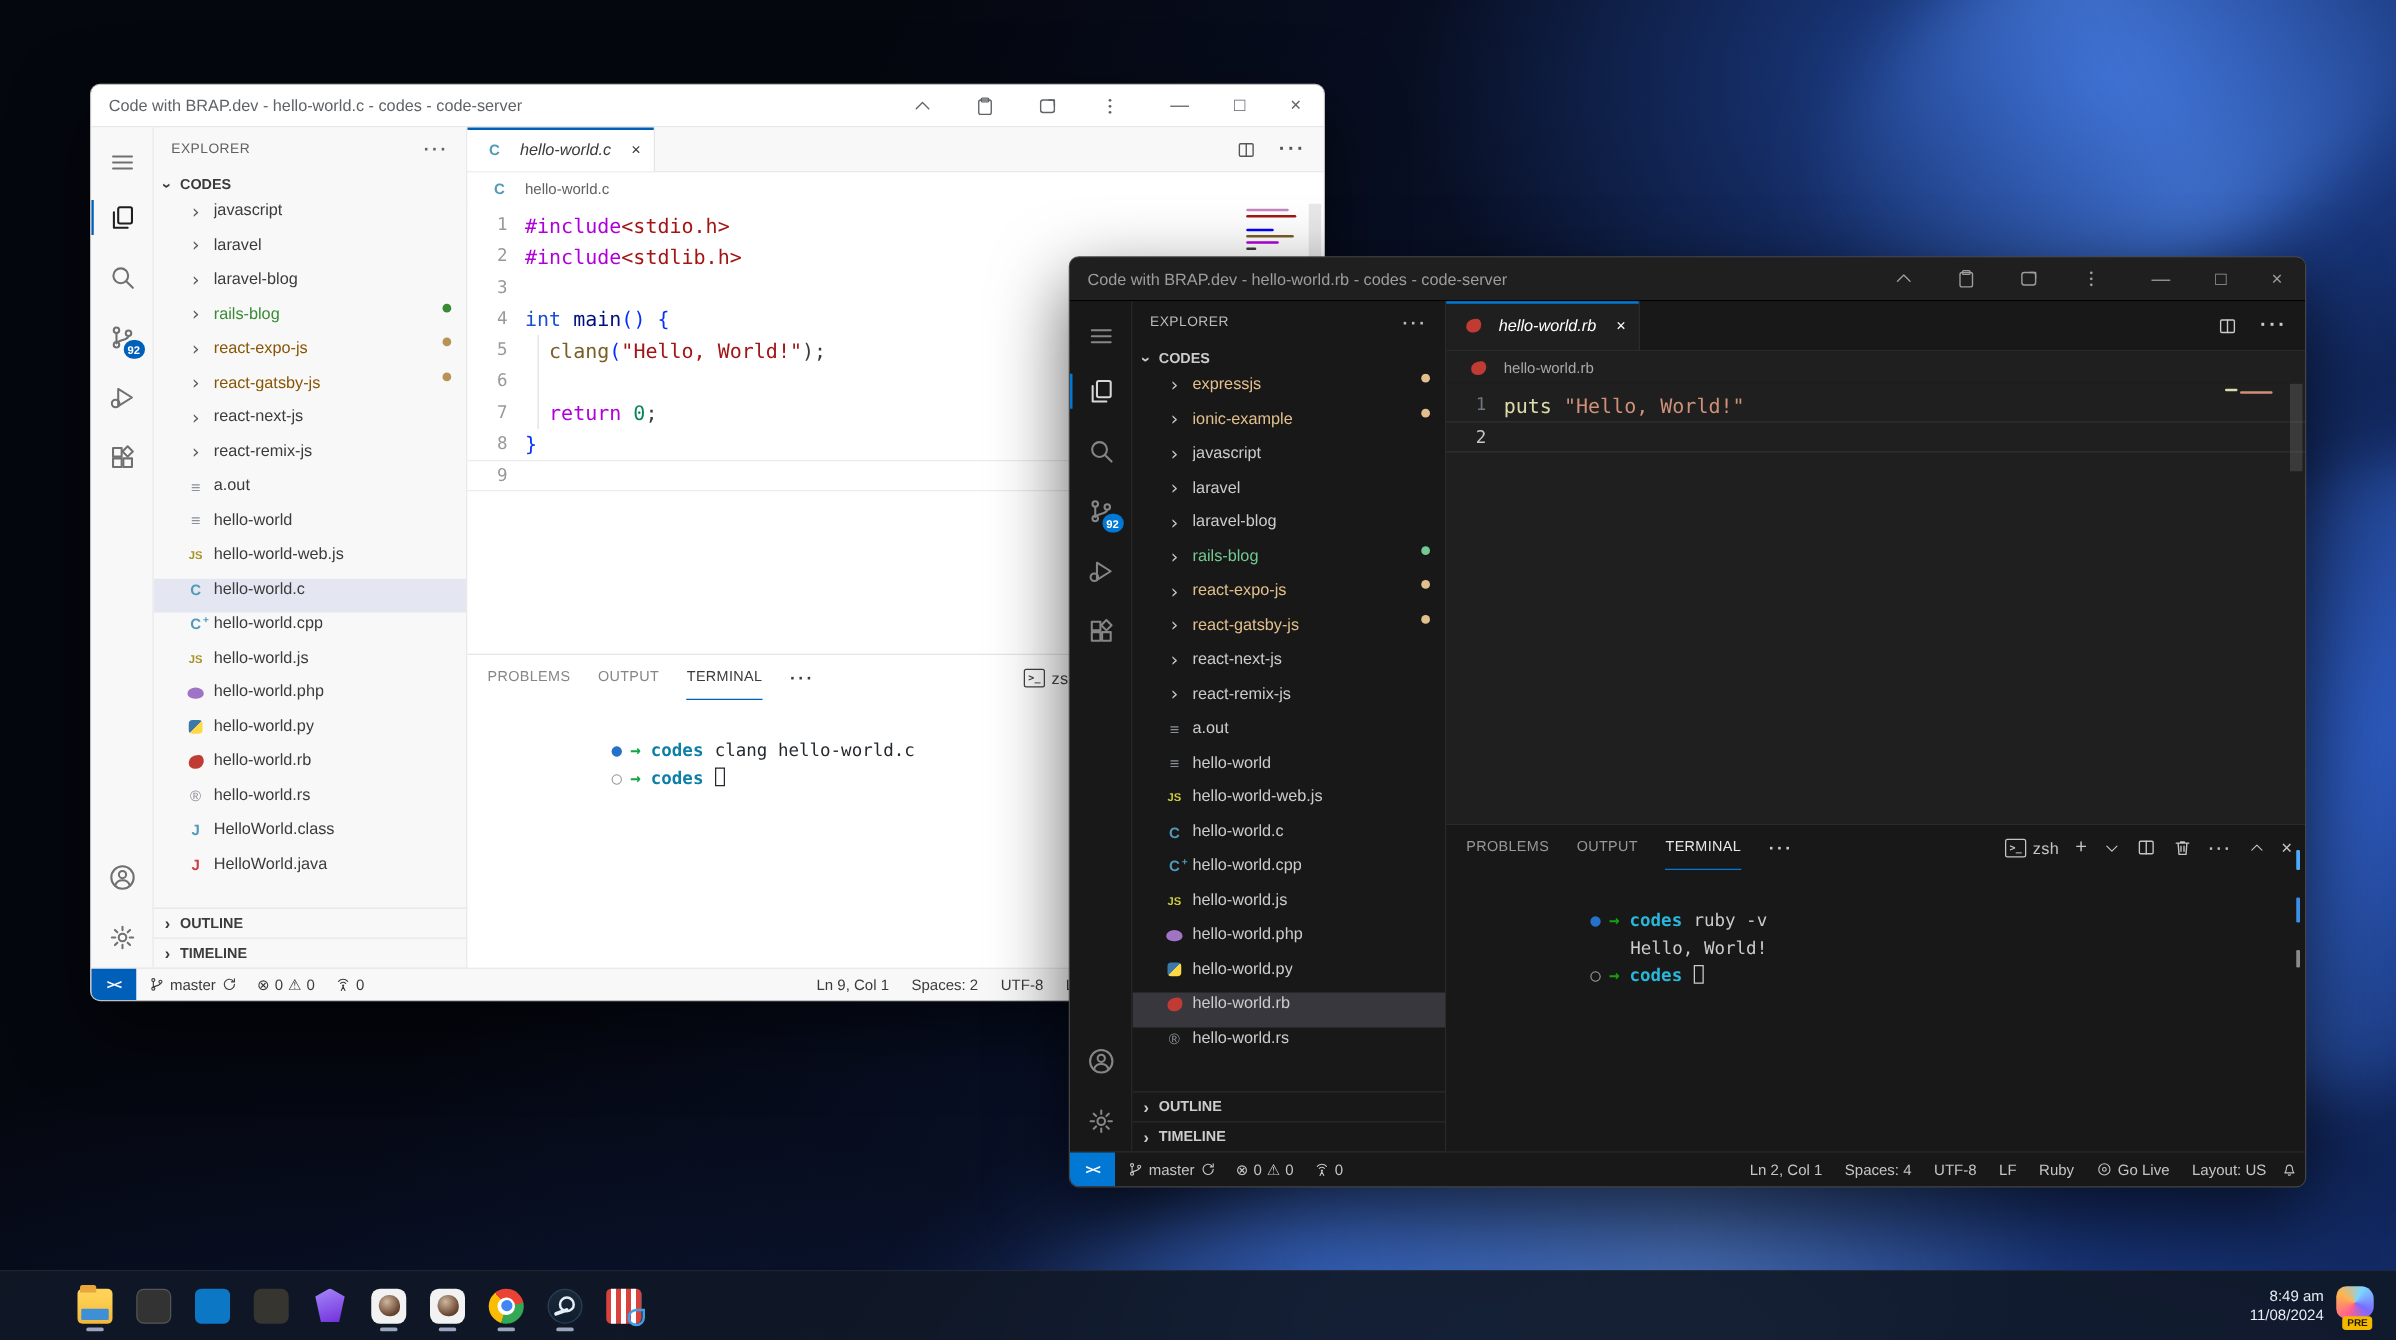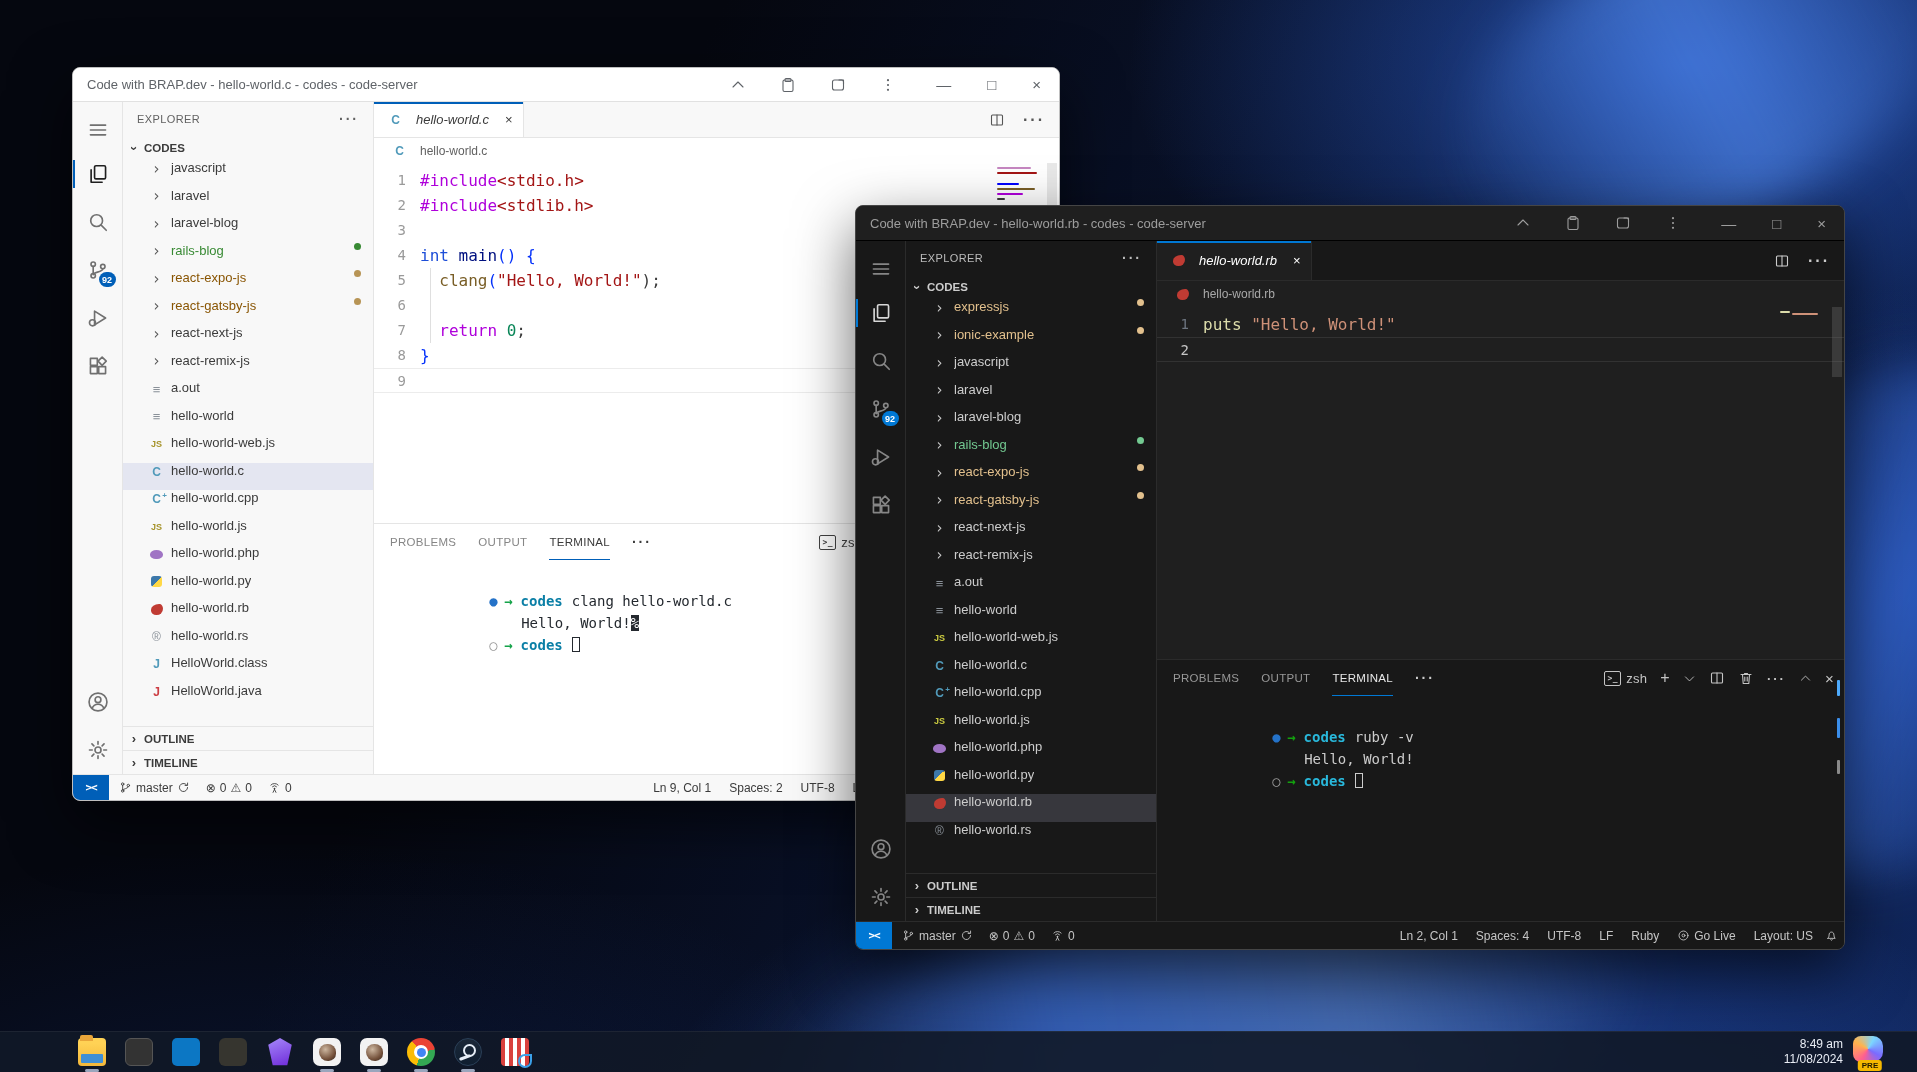--- a/index.html
+++ b/index.html
@@ -177,21 +177,21 @@
 .win-dark .ptab{color:#989898}
 .win-dark .ptab.on{color:#e7e7e7;border-bottom-color:#0078d4}
 .win-dark .ptools{color:#c5c5c5}
 .win-dark .term{color:#cccccc}
 .win-dark .t-arrow{color:#13a10e}
 .win-dark .t-name{color:#29b8db}
 .win-dark .statusbar{height:28px;background:#181818;border-top:1px solid #2b2b2b;color:#c5c5c5}
 .win-dark .sb-remote{background:#0078d4}
 
 
-.taskbar{position:absolute;left:0;right:0;bottom:0;height:41px;background:rgba(17,24,39,.90);border-top:1px solid rgba(255,255,255,.06);display:flex;align-items:center;padding:0 24px;z-index:50}
+.taskbar{position:absolute;left:0;right:0;bottom:0;height:56px;background:rgba(17,24,39,.90);border-top:1px solid rgba(255,255,255,.06);display:flex;align-items:center;padding:0 8px;z-index:50}
 .tk-apps{display:flex;align-items:center;gap:5px}
 .tk-item{position:relative;width:42px;height:44px;display:flex;align-items:center;justify-content:center;border-radius:5px}
 .tk-item[data-running="1"]::after{content:"";position:absolute;bottom:2px;left:50%;transform:translateX(-50%);width:14px;height:3px;border-radius:2px;background:#9aa6bd}
 .tkic{width:28px;height:28px;display:flex;align-items:center;justify-content:center;border-radius:6px;font-weight:bold}
 [data-icon="start"] .tkic{background:conic-gradient(#38a3f1 0 360deg);-webkit-mask:linear-gradient(#000,#000);background:#0000;display:grid;grid-template-columns:12px 12px;grid-template-rows:12px 12px;gap:2px}
 [data-icon="start"] .tkic b{background:#3aa7f5;border-radius:1px}
 [data-icon="explorer"] .tkic{background:linear-gradient(180deg,#ffd255 20%,#f3b73a 100%);border-radius:4px;position:relative}
 [data-icon="explorer"] .tkic::before{content:"";position:absolute;top:-3px;left:2px;width:13px;height:6px;background:#e9a63a;border-radius:2px 2px 0 0}
 [data-icon="explorer"] .tkic::after{content:"";position:absolute;bottom:3px;left:3px;right:3px;height:9px;background:#3f8fd6;border-radius:1px}
 [data-icon="terminal"] .tkic{background:#333;border:1px solid #555;color:#fff;font:bold 11px "DejaVu Sans Mono",monospace}
@@ -522,23 +522,20 @@
             <svg class="ic sm" viewBox="0 0 16 16">
                 <path d="M3 10l5-5 5 5"></path>
               </svg>
             <span style="font-size:15px">×</span>
           </span>
         </div>
         <div class="term">
             <div class="trow" data-type="cmd">
             <span class="t-dot">●</span><span class="t-arrow">→</span><span class="t-name">codes</span><span class="t-text">clang hello-world.c</span><span class="t-pct"></span>
           </div>
-            <div class="trow" data-type="out">
-            <span class="t-dot"></span><span class="t-arrow"></span><span class="t-name"></span><span class="t-text">Hello, World!</span><span class="t-pct">%</span>
-          </div>
             <div class="trow" data-type="prompt">
             <span class="t-dot">○</span><span class="t-arrow">→</span><span class="t-name">codes</span><span class="t-text"></span><span class="t-pct"></span><span class="t-cursor"></span>
           </div>
           </div>
       </div>
     </div>
   </div>
   <div class="statusbar">
     <span class="sb-remote">&gt;&lt;</span>
     <span class="sb-it">

